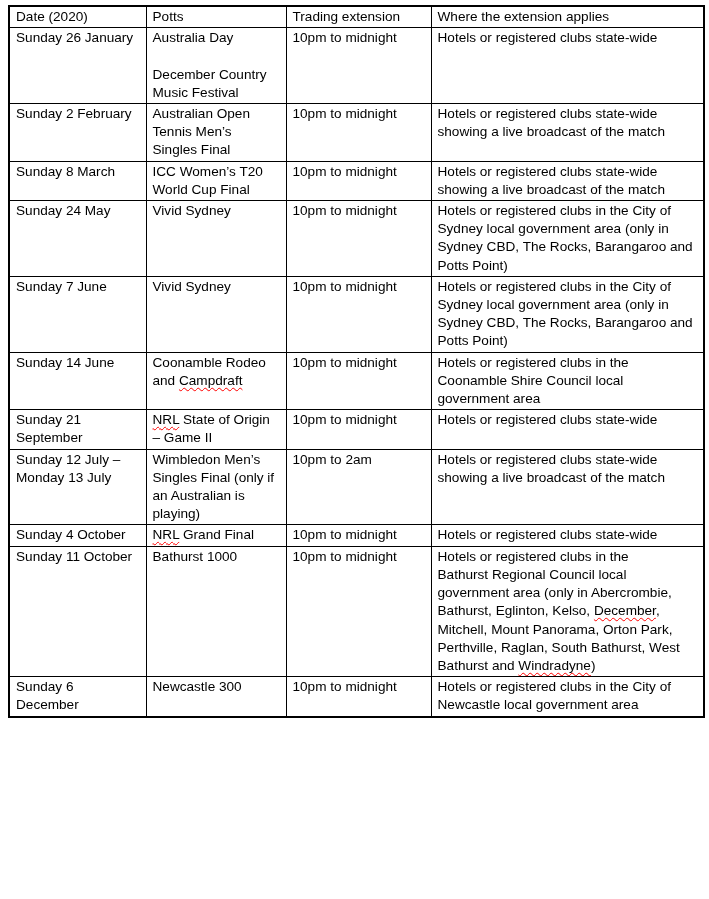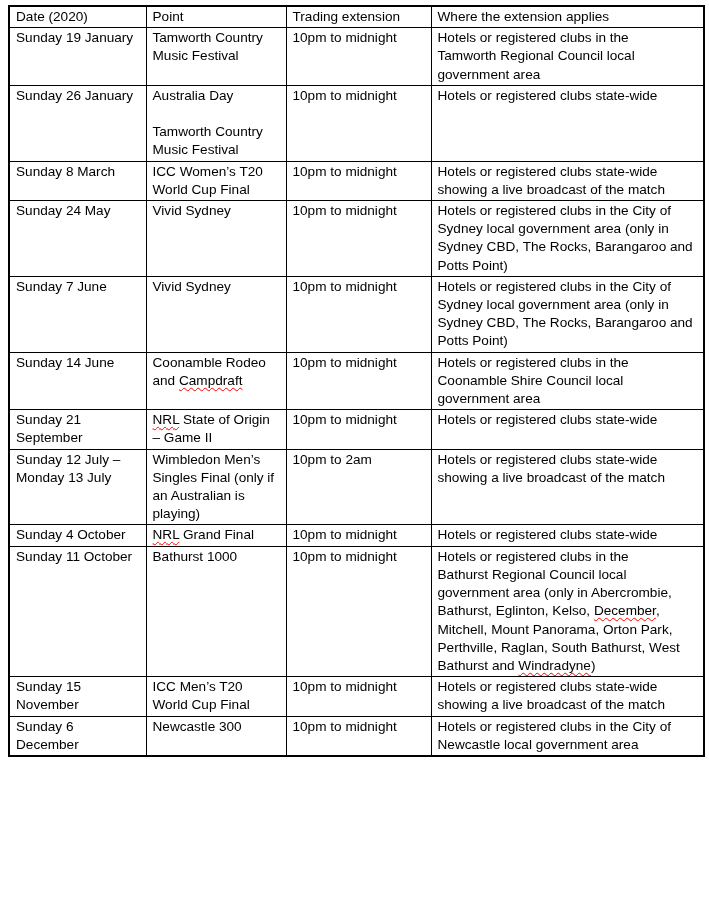--- a/index.html
+++ b/index.html
@@ -59,43 +59,43 @@
   <table class="events-table">
     <colgroup>
       <col class="c-date">
         <col class="c-event">
         <col class="c-ext">
         <col class="c-where">
     </colgroup>
     <thead>
       <tr>
         <th>Date (2020)</th>
-        <th>Point</th>
+        <th>Potts</th>
         <th>Trading extension</th>
         <th>Where the extension applies</th>
       </tr>
     </thead>
     <tbody>
       <tr>
-        <td>Sunday 19 January</td>
-        <td>Tamworth Country
-Music Festival</td>
-        <td>10pm to midnight</td>
-        <td>Hotels or registered clubs in the
-Tamworth Regional Council local
-government area</td>
-      </tr>
-      <tr>
         <td>Sunday 26 January</td>
         <td>Australia Day
 
-Tamworth Country
+December Country
 Music Festival</td>
         <td>10pm to midnight</td>
         <td>Hotels or registered clubs state-wide</td>
+      </tr>
+      <tr>
+        <td>Sunday 2 February</td>
+        <td>Australian Open
+Tennis Men’s
+Singles Final</td>
+        <td>10pm to midnight</td>
+        <td>Hotels or registered clubs state-wide
+showing a live broadcast of the match</td>
       </tr>
       <tr>
         <td>Sunday 8 March</td>
         <td>ICC Women’s T20
 World Cup Final</td>
         <td>10pm to midnight</td>
         <td>Hotels or registered clubs state-wide
 showing a live broadcast of the match</td>
       </tr>
       <tr>
@@ -155,29 +155,20 @@
         <td>10pm to midnight</td>
         <td>Hotels or registered clubs in the
 Bathurst Regional Council local
 government area (only in Abercrombie,
 Bathurst, Eglinton, Kelso, <span class="misspelled">December</span>,
 Mitchell, Mount Panorama, Orton Park,
 Perthville, Raglan, South Bathurst, West
 Bathurst and <span class="misspelled">Windradyne</span>)</td>
       </tr>
       <tr>
-        <td>Sunday 15
-November</td>
-        <td>ICC Men’s T20
-World Cup Final</td>
-        <td>10pm to midnight</td>
-        <td>Hotels or registered clubs state-wide
-showing a live broadcast of the match</td>
-      </tr>
-      <tr>
         <td>Sunday 6
 December</td>
         <td>Newcastle 300</td>
         <td>10pm to midnight</td>
         <td>Hotels or registered clubs in the City of
 Newcastle local government area</td>
       </tr>
     </tbody>
   </table>
 </div>

